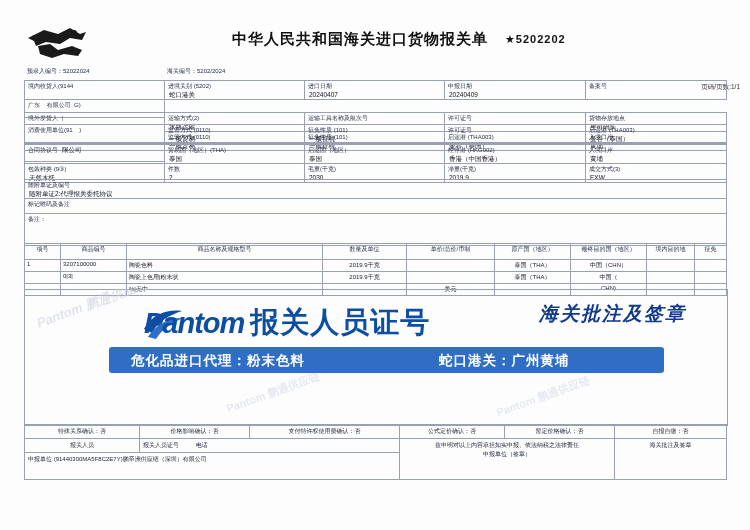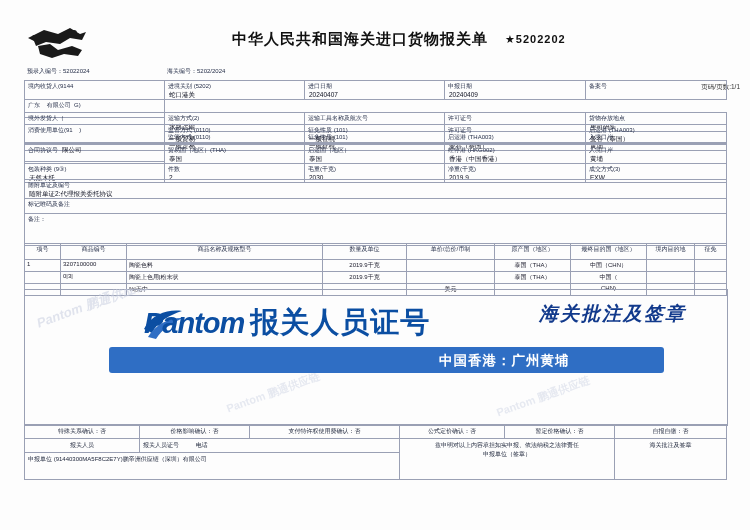--- a/index.html
+++ b/index.html
@@ -395,21 +395,22 @@
     </svg>
 
     <div class="brandline">
       <span class="pantom-wordmark">Pantom</span>
       <span class="pantom-cn">报关人员证号</span>
     </div>
 
     <div class="slogan-cn">海关批注及签章</div>
 
     <div class="bluebar">
-      <span class="t2">中国香港：广州黄埔</span>
+      <span class="t1">危化品进口代理：粉末色料</span>
+      <span class="t2">蛇口港关：广州黄埔</span>
     </div>
   </div>
 
   <table id="footer">
     <colgroup>
       <col style="width:115px">
         <col style="width:110px">
         <col style="width:150px">
       <col style="width:105px">
         <col style="width:110px">

